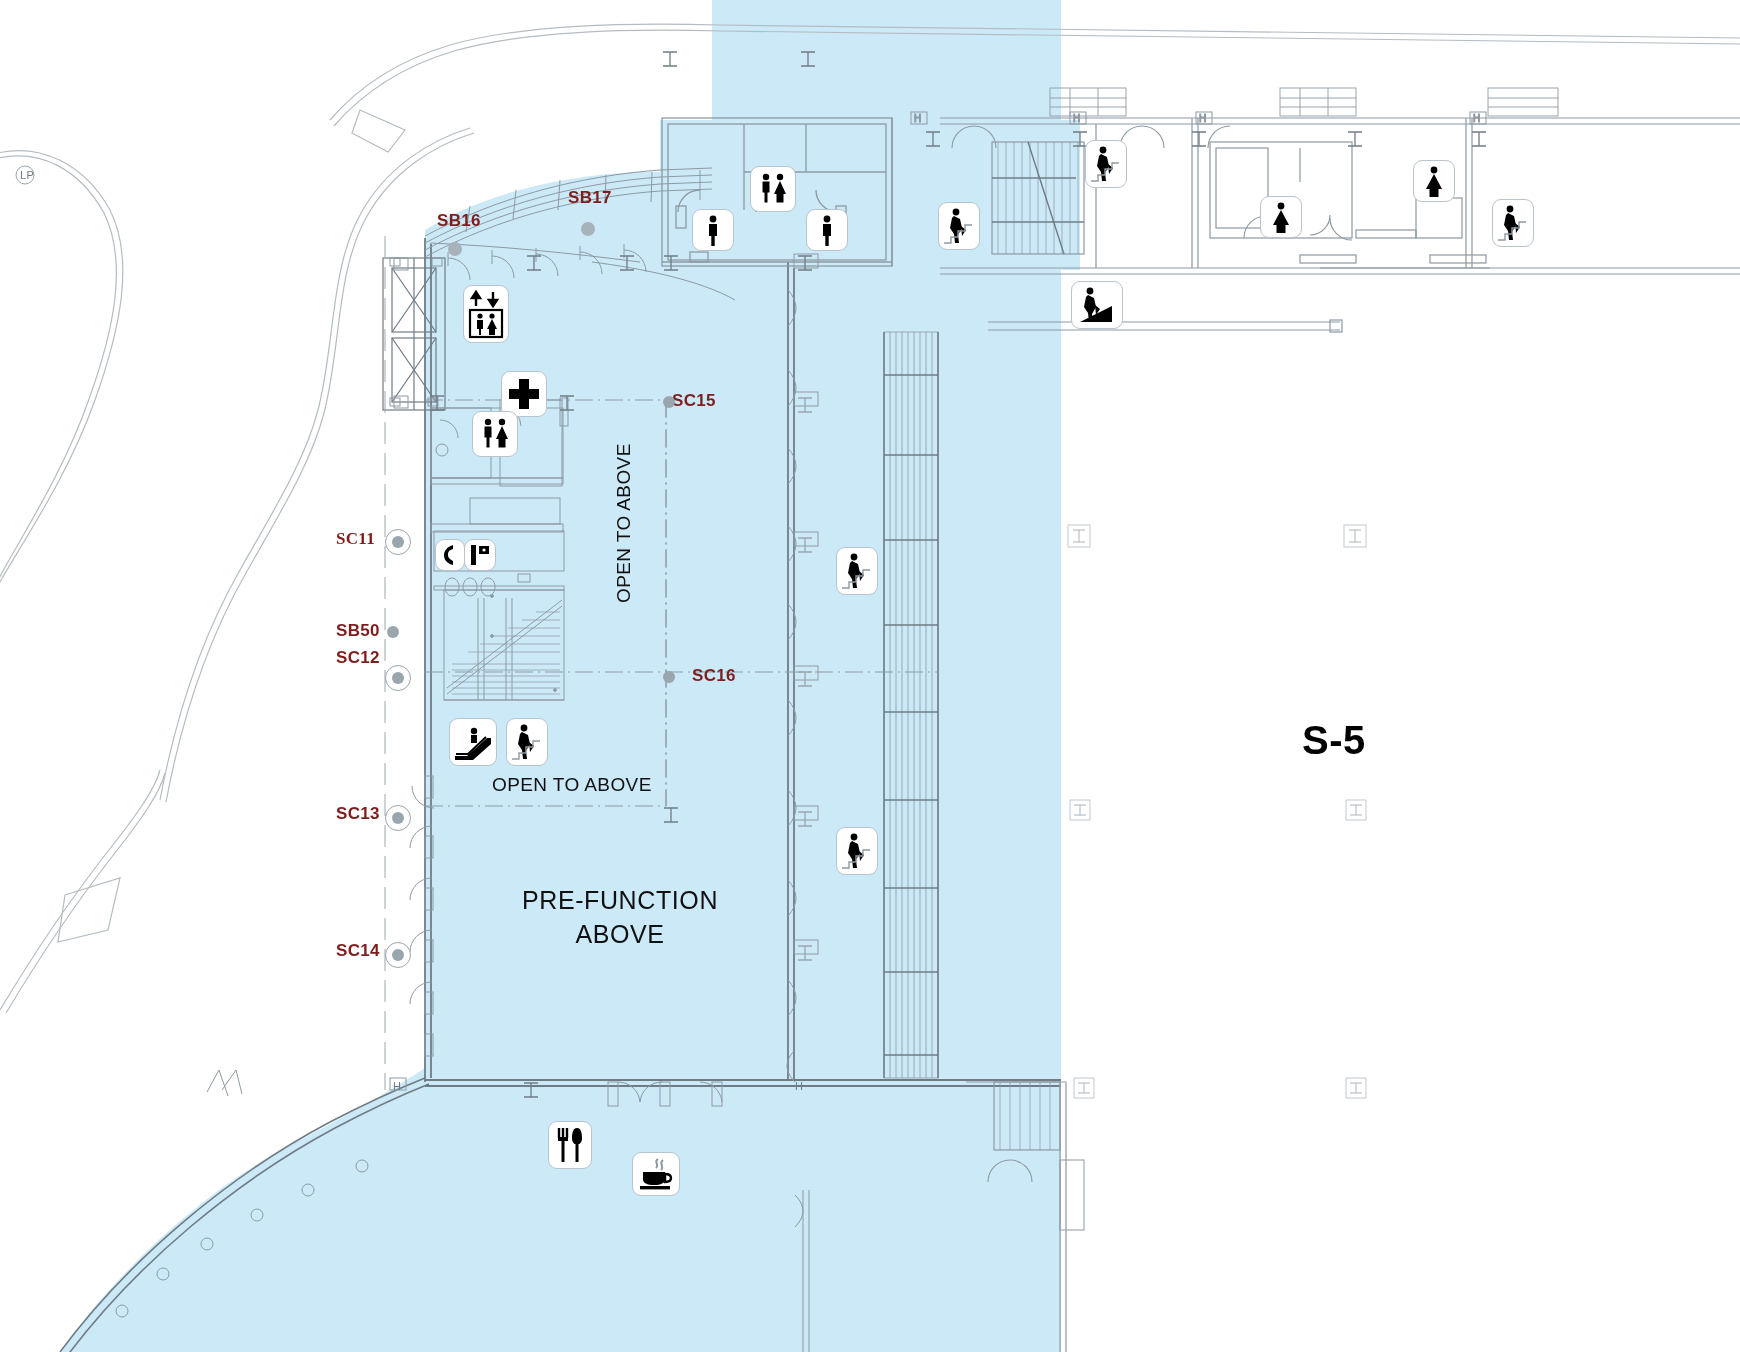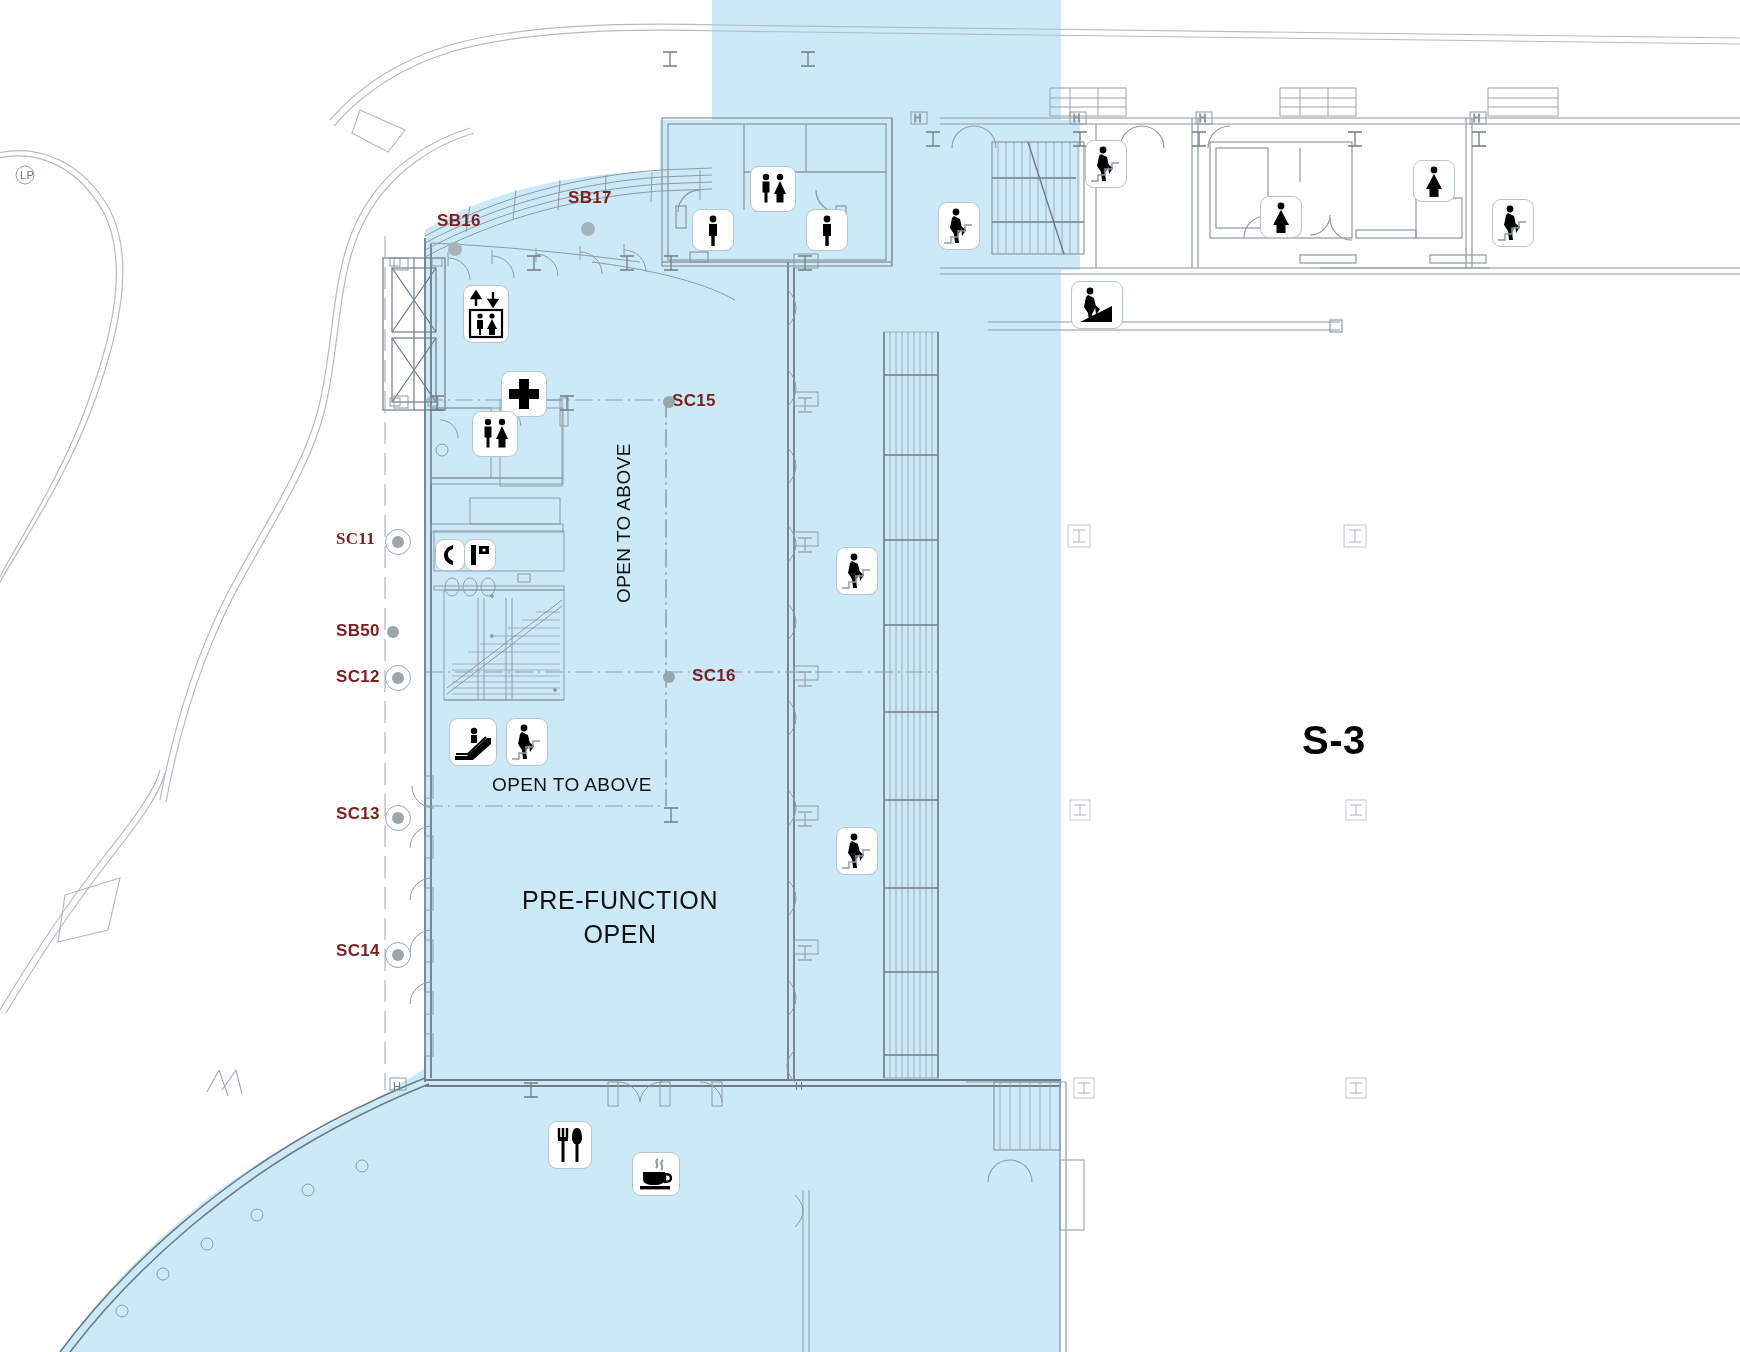--- a/index.html
+++ b/index.html
@@ -472,36 +472,36 @@
       <path d="M795 1050 q-16 16 0 32"></path>
       <rect x="1060" y="1160" width="24" height="70"></rect>
       <line x1="803" y1="1190" x2="803" y2="1352"></line>
       <line x1="809" y1="1190" x2="809" y2="1352"></line>
       <path d="M795 1195 q16 16 0 32"></path>
     </g>
 
     </g>
   </svg>
 
-  <div class="sector" style="left:1302px;top:718px;">S-3</div>
+  <div class="sector" style="left:1302px;top:718px;">S-5</div>
 
   <div class="plabel zone-title" style="left:470px;top:884px;width:300px;">
     <span>PRE-FUNCTION</span><br>
-    <span>OPEN</span>
+    <span>ABOVE</span>
   </div>
 
   <div class="plabel open-above" style="left:492px;top:774px;">OPEN TO ABOVE</div>
 
   <div class="plabel open-above-v" style="left:613px;top:603px;">OPEN TO ABOVE</div>
 
   <div class="glabel" style="left:437px;top:211px;">SB16</div>
   <div class="glabel" style="left:568px;top:188px;">SB17</div>
   <div class="glabel" style="left:336px;top:529px;font-family:Liberation Serif, serif;">SC11</div>
   <div class="glabel" style="left:336px;top:621px;">SB50</div>
-  <div class="glabel" style="left:336px;top:667px;">SC12</div>
+  <div class="glabel" style="left:336px;top:648px;">SC12</div>
   <div class="glabel" style="left:336px;top:804px;">SC13</div>
   <div class="glabel" style="left:336px;top:941px;">SC14</div>
   <div class="glabel" style="left:672px;top:391px;">SC15</div>
   <div class="glabel" style="left:692px;top:666px;">SC16</div>
 
   <div class="bubble" style="left:385px;top:529px;">
       <i></i>
     </div>
   <div class="dot" style="left:387px;top:626px;"></div>
   <div class="bubble" style="left:385px;top:665px;">

